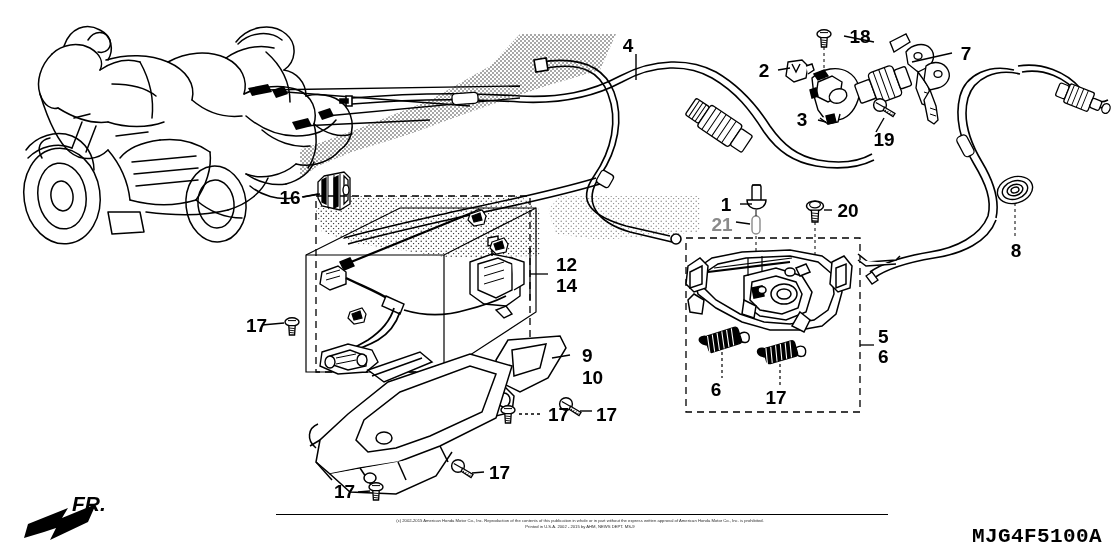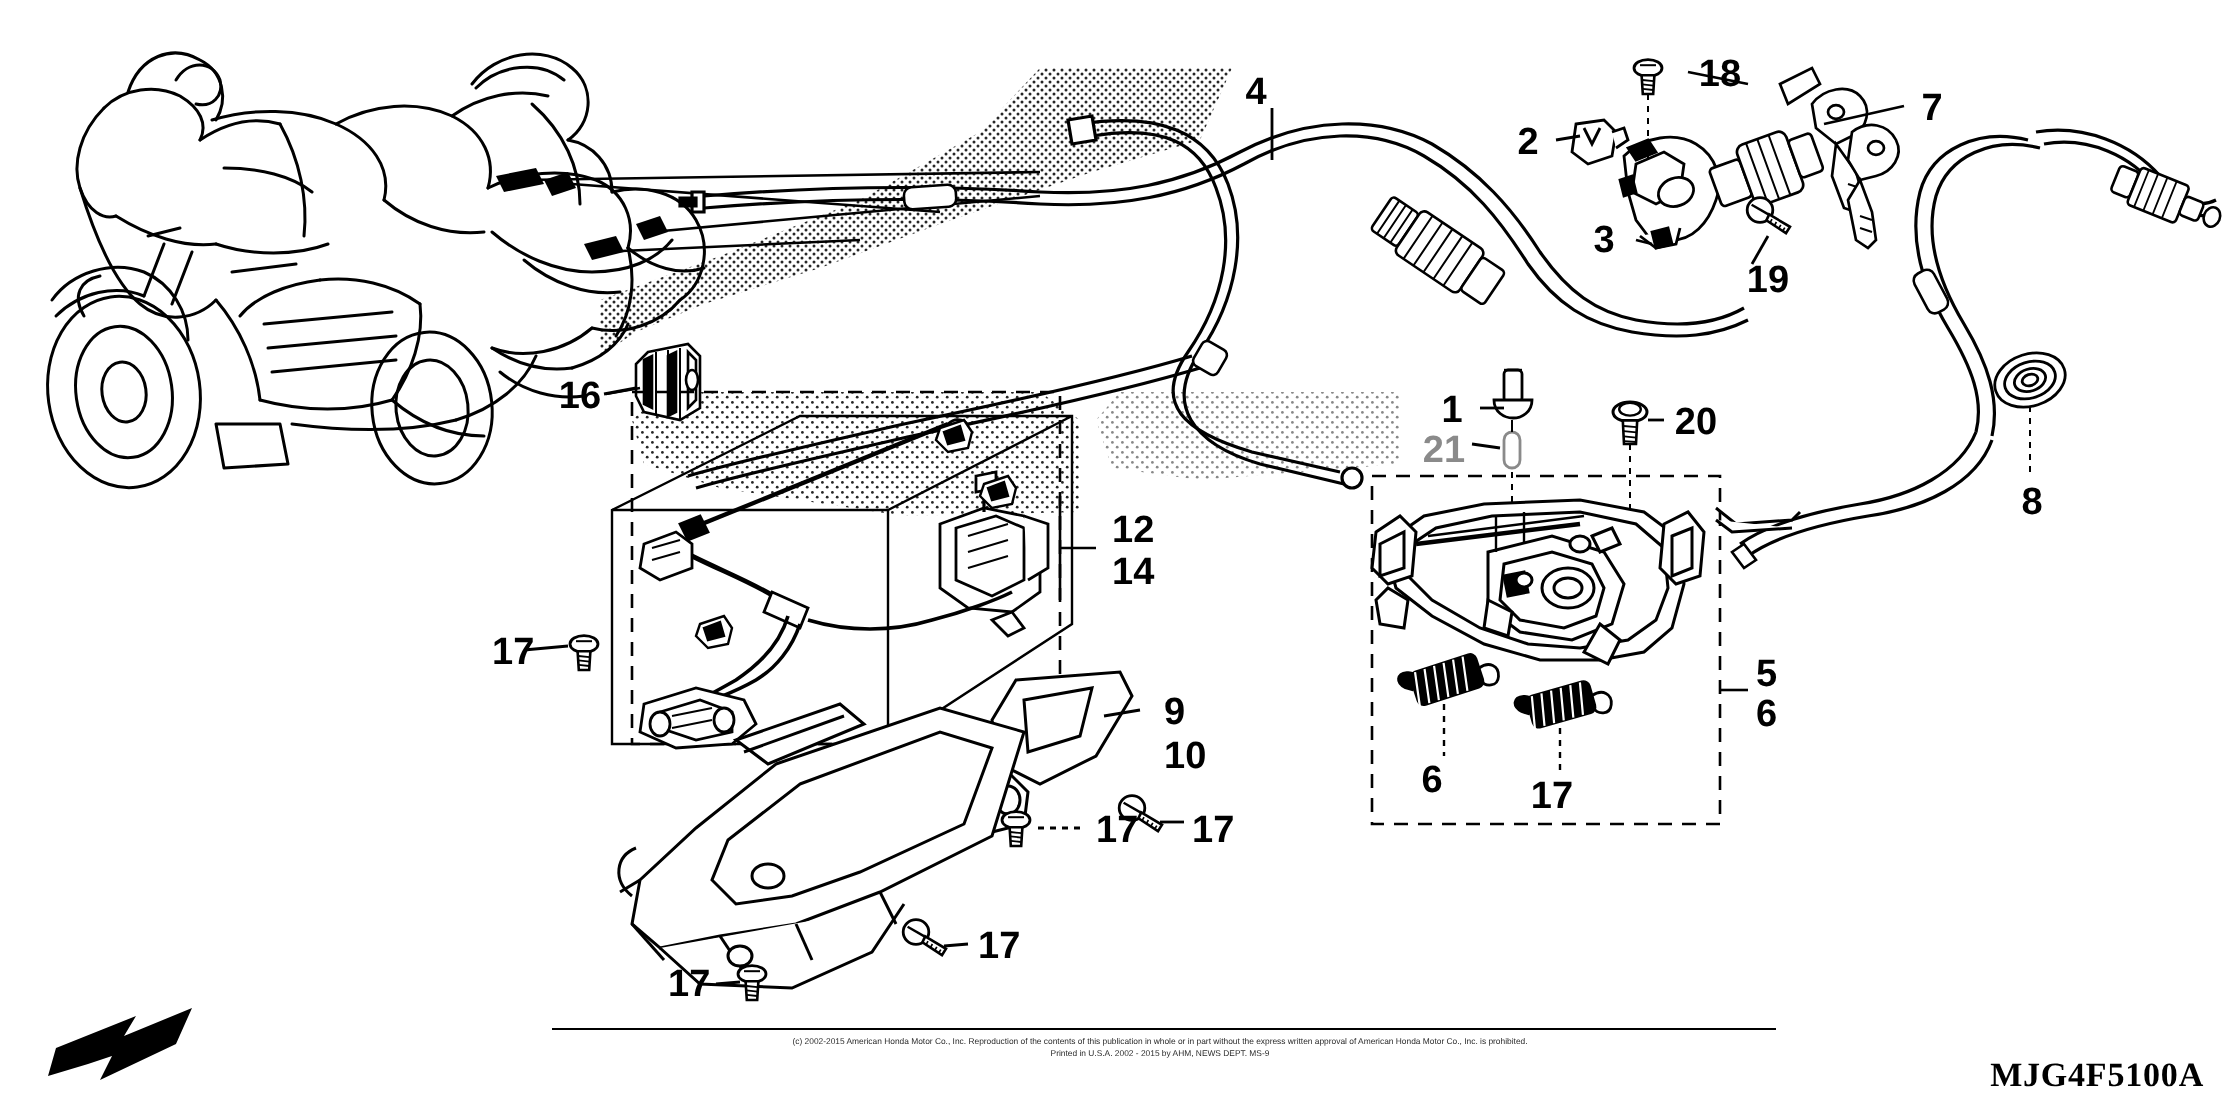--- a/index.html
+++ b/index.html
@@ -2,22 +2,22 @@
 <html><head>
 <meta charset="utf-8">
 <style>
   html,body{margin:0;padding:0;background:#ffffff;}
   body{width:1120px;height:560px;position:relative;overflow:hidden;
        font-family:"Liberation Sans",sans-serif;color:#000;}
   #stage{position:absolute;left:0;top:0;width:1120px;height:560px;}
   svg{display:block;}
   .lbl{font-family:"Liberation Sans",sans-serif;font-weight:bold;font-size:19px;fill:#000;}
   .lbl-grey{font-family:"Liberation Sans",sans-serif;font-weight:bold;font-size:19px;fill:#8a8a8a;}
-  .partno{position:absolute;right:18px;bottom:12px;font-size:17px;font-weight:bold;
-          letter-spacing:.4px;font-family:Liberation Serif, serif;}
+  .partno{position:absolute;right:18px;bottom:12px;font-size:21px;font-weight:bold;
+          letter-spacing:.4px;font-family:Liberation Mono, monospace;}
   .footer{position:absolute;left:280px;top:518px;width:600px;text-align:center;
           font-size:4.2px;line-height:6px;color:#2b2b2b;font-family:"Liberation Sans",sans-serif;}
   .footrule{position:absolute;left:276px;top:514px;width:612px;height:1px;background:#000;}
   .frwrap{position:absolute;left:18px;top:488px;width:120px;height:56px;}
   .frtxt{position:absolute;left:54px;top:4px;font-size:21px;font-weight:bold;
          font-style:italic;font-family:"Liberation Sans",sans-serif;}
 </style>
 </head>
 <body>
 
@@ -521,20 +521,23 @@
     <text class="lbl" x="489" y="479" text-anchor="start">17</text>
     <text class="lbl" x="334" y="498" text-anchor="start">17</text>
   </g>
 
   <g fill="#000">
     <path d="M96,504 L62,518 L68,508 L28,524 L24,538 L44,532 L56,528 L50,540 L88,522 Z"></path>
   </g>
 
 </svg>
 
+<div class="frwrap">
+  <div class="frtxt">FR.</div>
+</div>
 
 <div class="footrule"></div>
 
 <div class="footer">
   <div>(c) 2002-2015 American Honda Motor Co., Inc. Reproduction of the contents of this publication in whole or in part without the express written approval of American Honda Motor Co., Inc. is prohibited.</div>
   <div>Printed in U.S.A.  2002 - 2015  by  AHM, NEWS DEPT. MS-9</div>
 </div>
 
 <div class="partno">MJG4F5100A</div>
 

